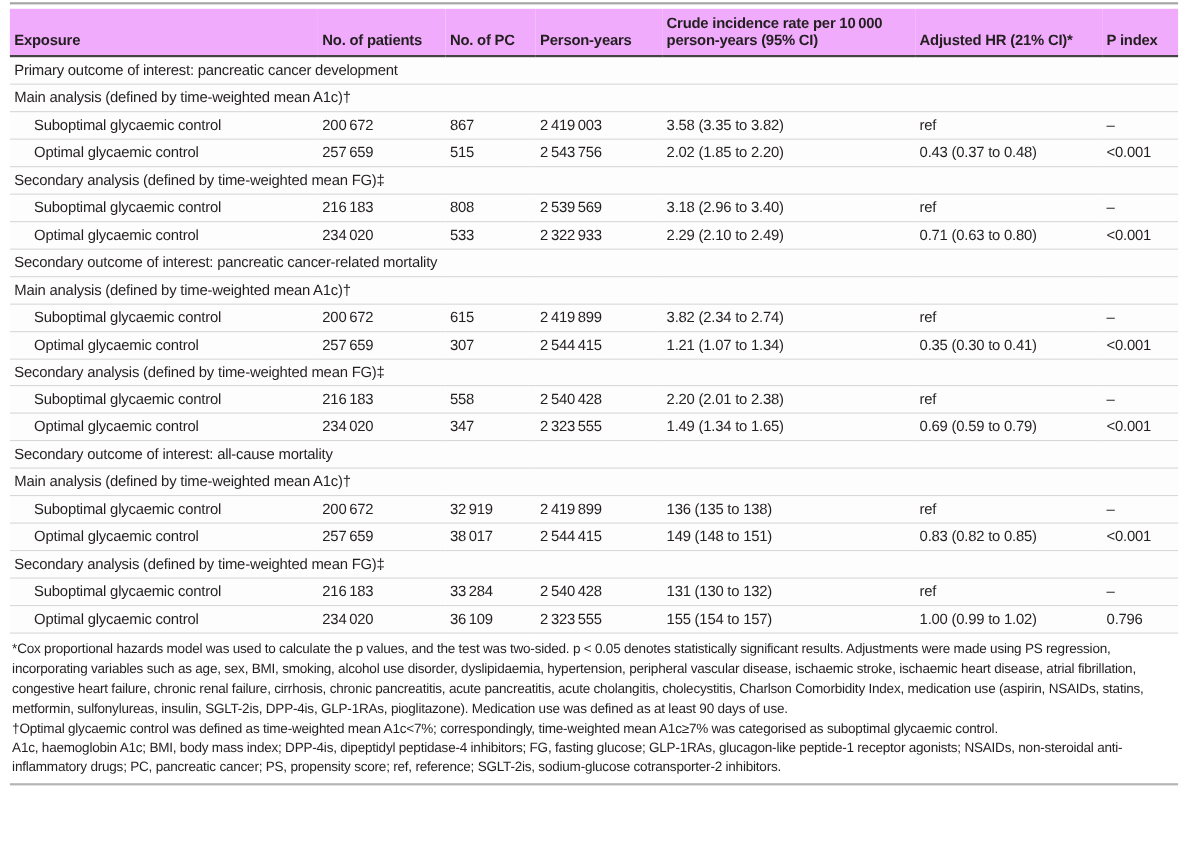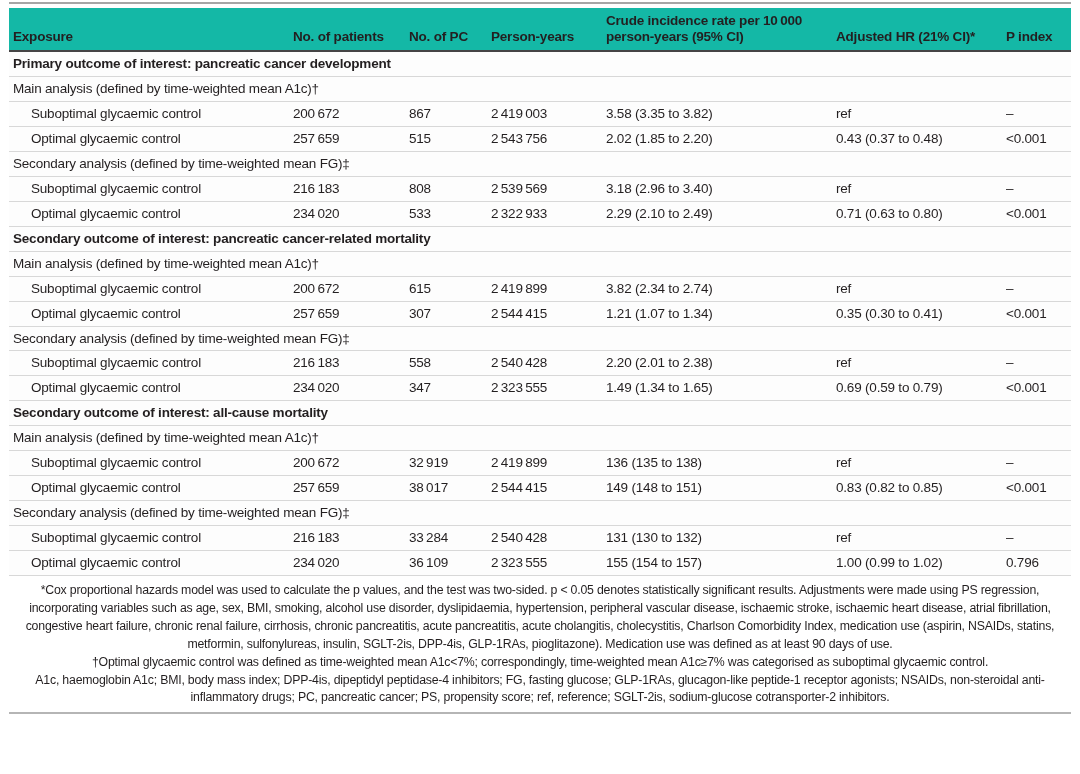--- a/index.html
+++ b/index.html
@@ -18,47 +18,46 @@
     table-layout: fixed;
   }
   col.c0 { width: 280px; }
   col.c1 { width: 116px; }
   col.c2 { width: 82px; }
   col.c3 { width: 115px; }
   col.c4 { width: 230px; }
   col.c5 { width: 170px; }
   col.c6 { width: 69px; }
   thead th {
-    background: #14b8a6;
+    background: #f0abfc;
     font-size: 13.5px;
     font-weight: bold;
     text-align: left;
     vertical-align: bottom;
     padding: 5px 6px 5px 4px;
     border-bottom: 2px solid #454445;
     line-height: 1.2;
   }
   tbody td {
     font-size: 13.5px;
     padding: 4px 6px 4px 4px;
     border-bottom: 1px solid #d8d8d8;
     vertical-align: middle;
     line-height: 1.18;
     background: #fdfdfd;
   }
-  tr.section-row td { font-weight: bold; }
+  tr.section-row td { font-weight: normal; }
   tr.data-row td.exposure-cell { padding-left: 22px; }
   td.p-bold { font-weight: normal; }
   .footnotes {
     width: 1062px;
     padding: 6px 2px 5px 2px;
     border-bottom: 2px solid #b5b5b5;
     font-size: 12.3px;
     line-height: 1.46;
-    text-align: center;
   }
   .footnotes p { margin: 0; }
 </style>
 </head>
 <body>
 
 <div class="page">
   <div class="top-rule"></div>
   <table>
     <colgroup>

